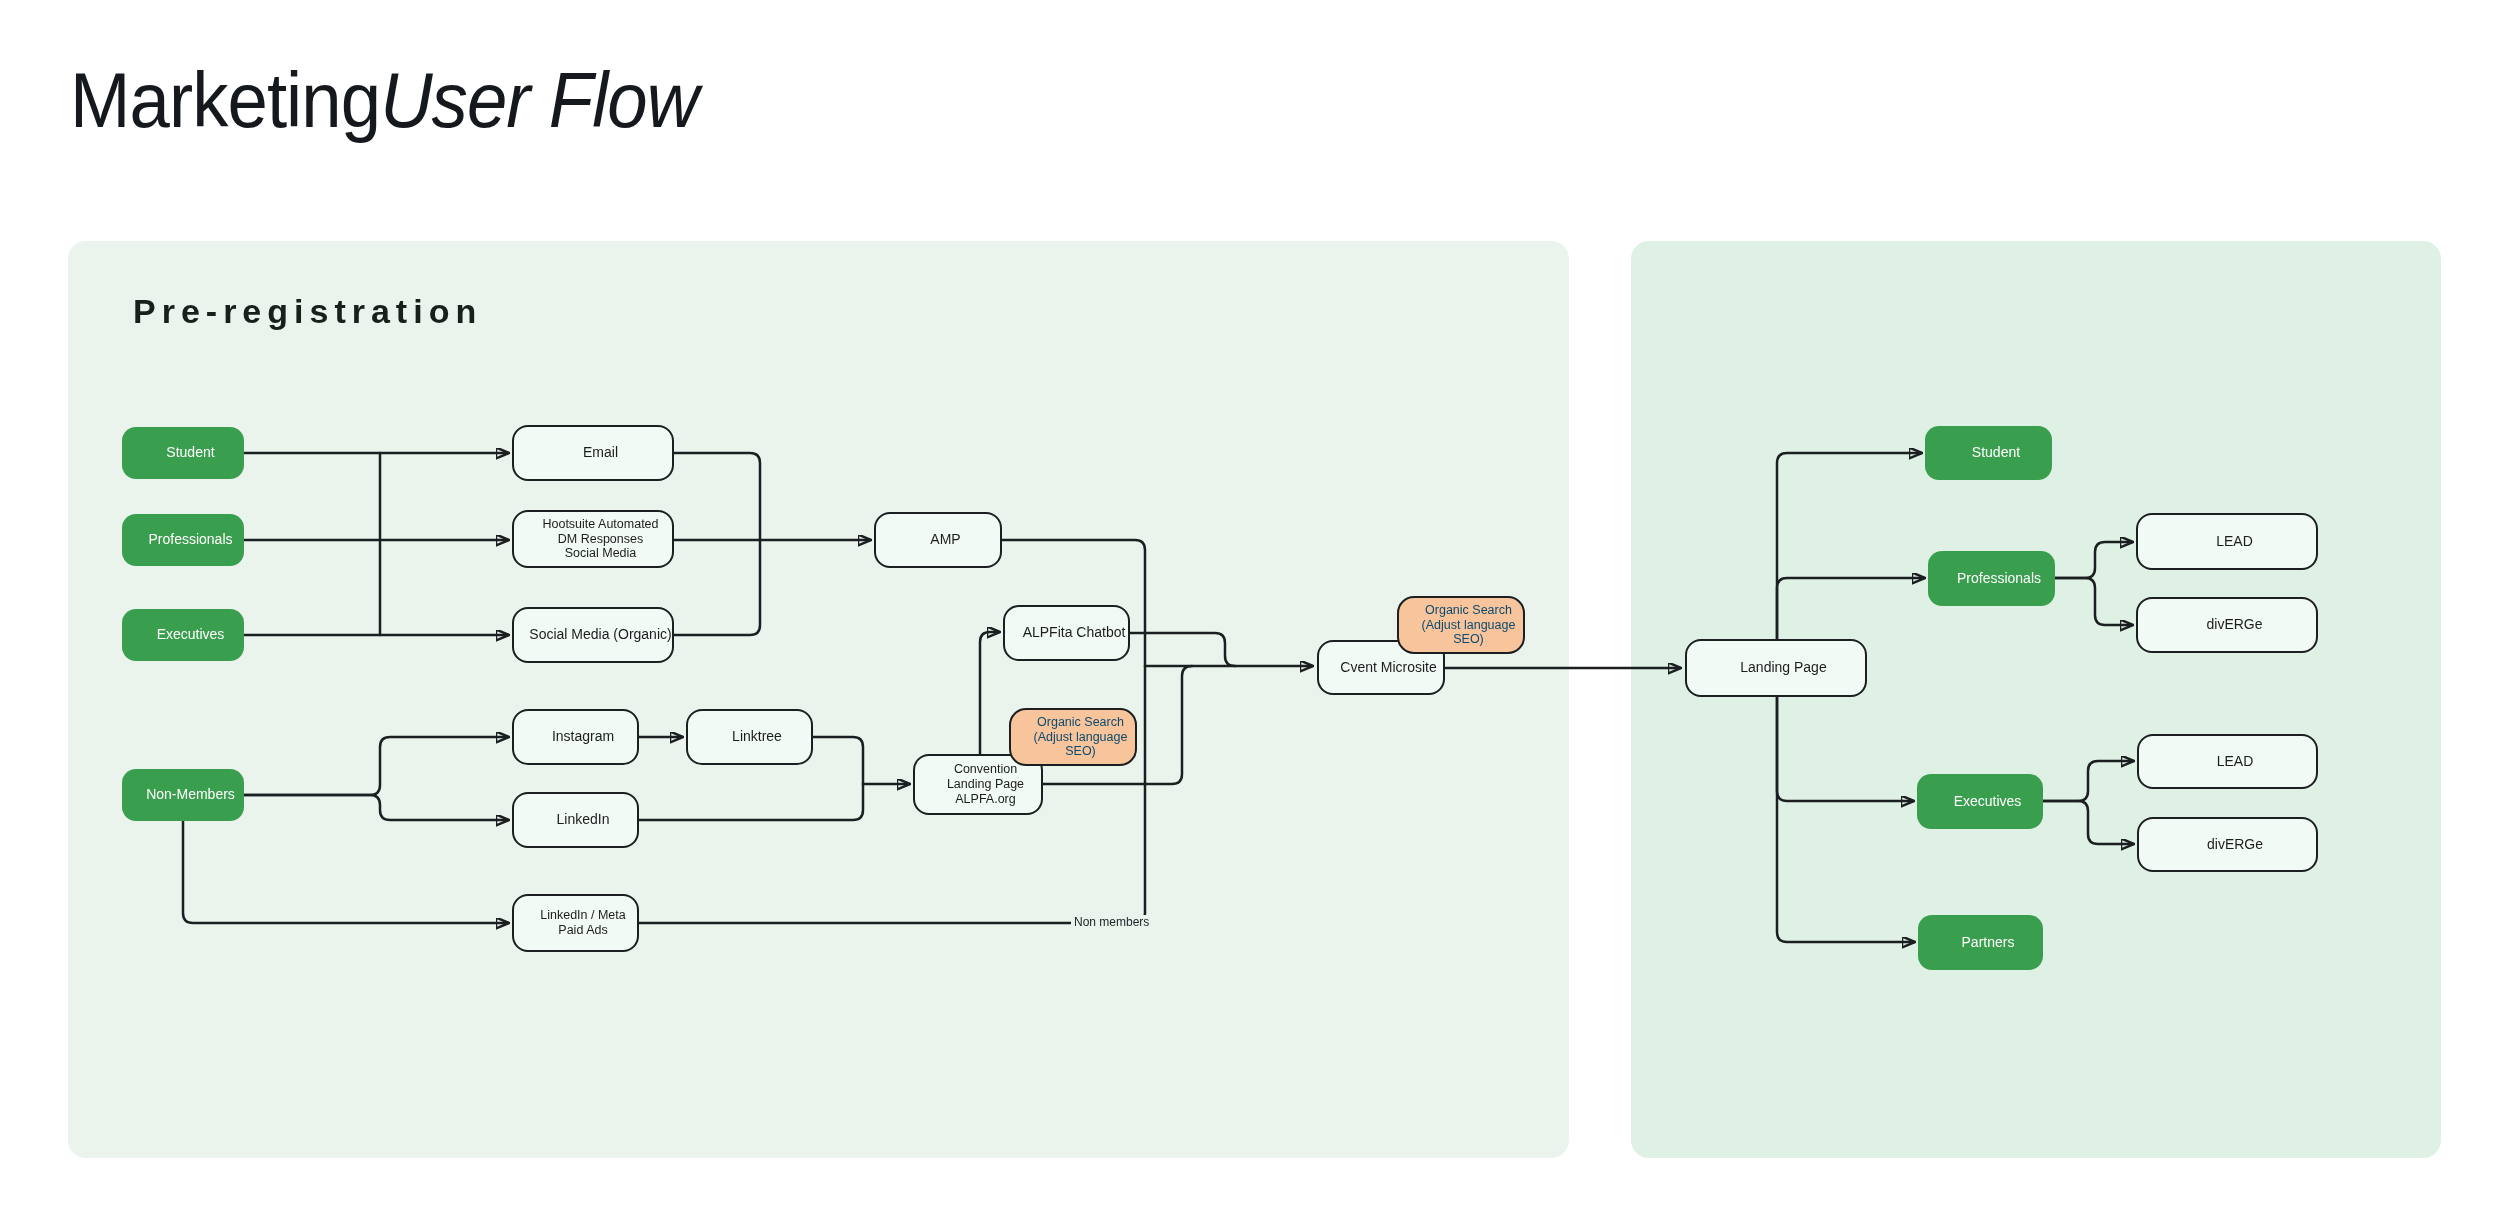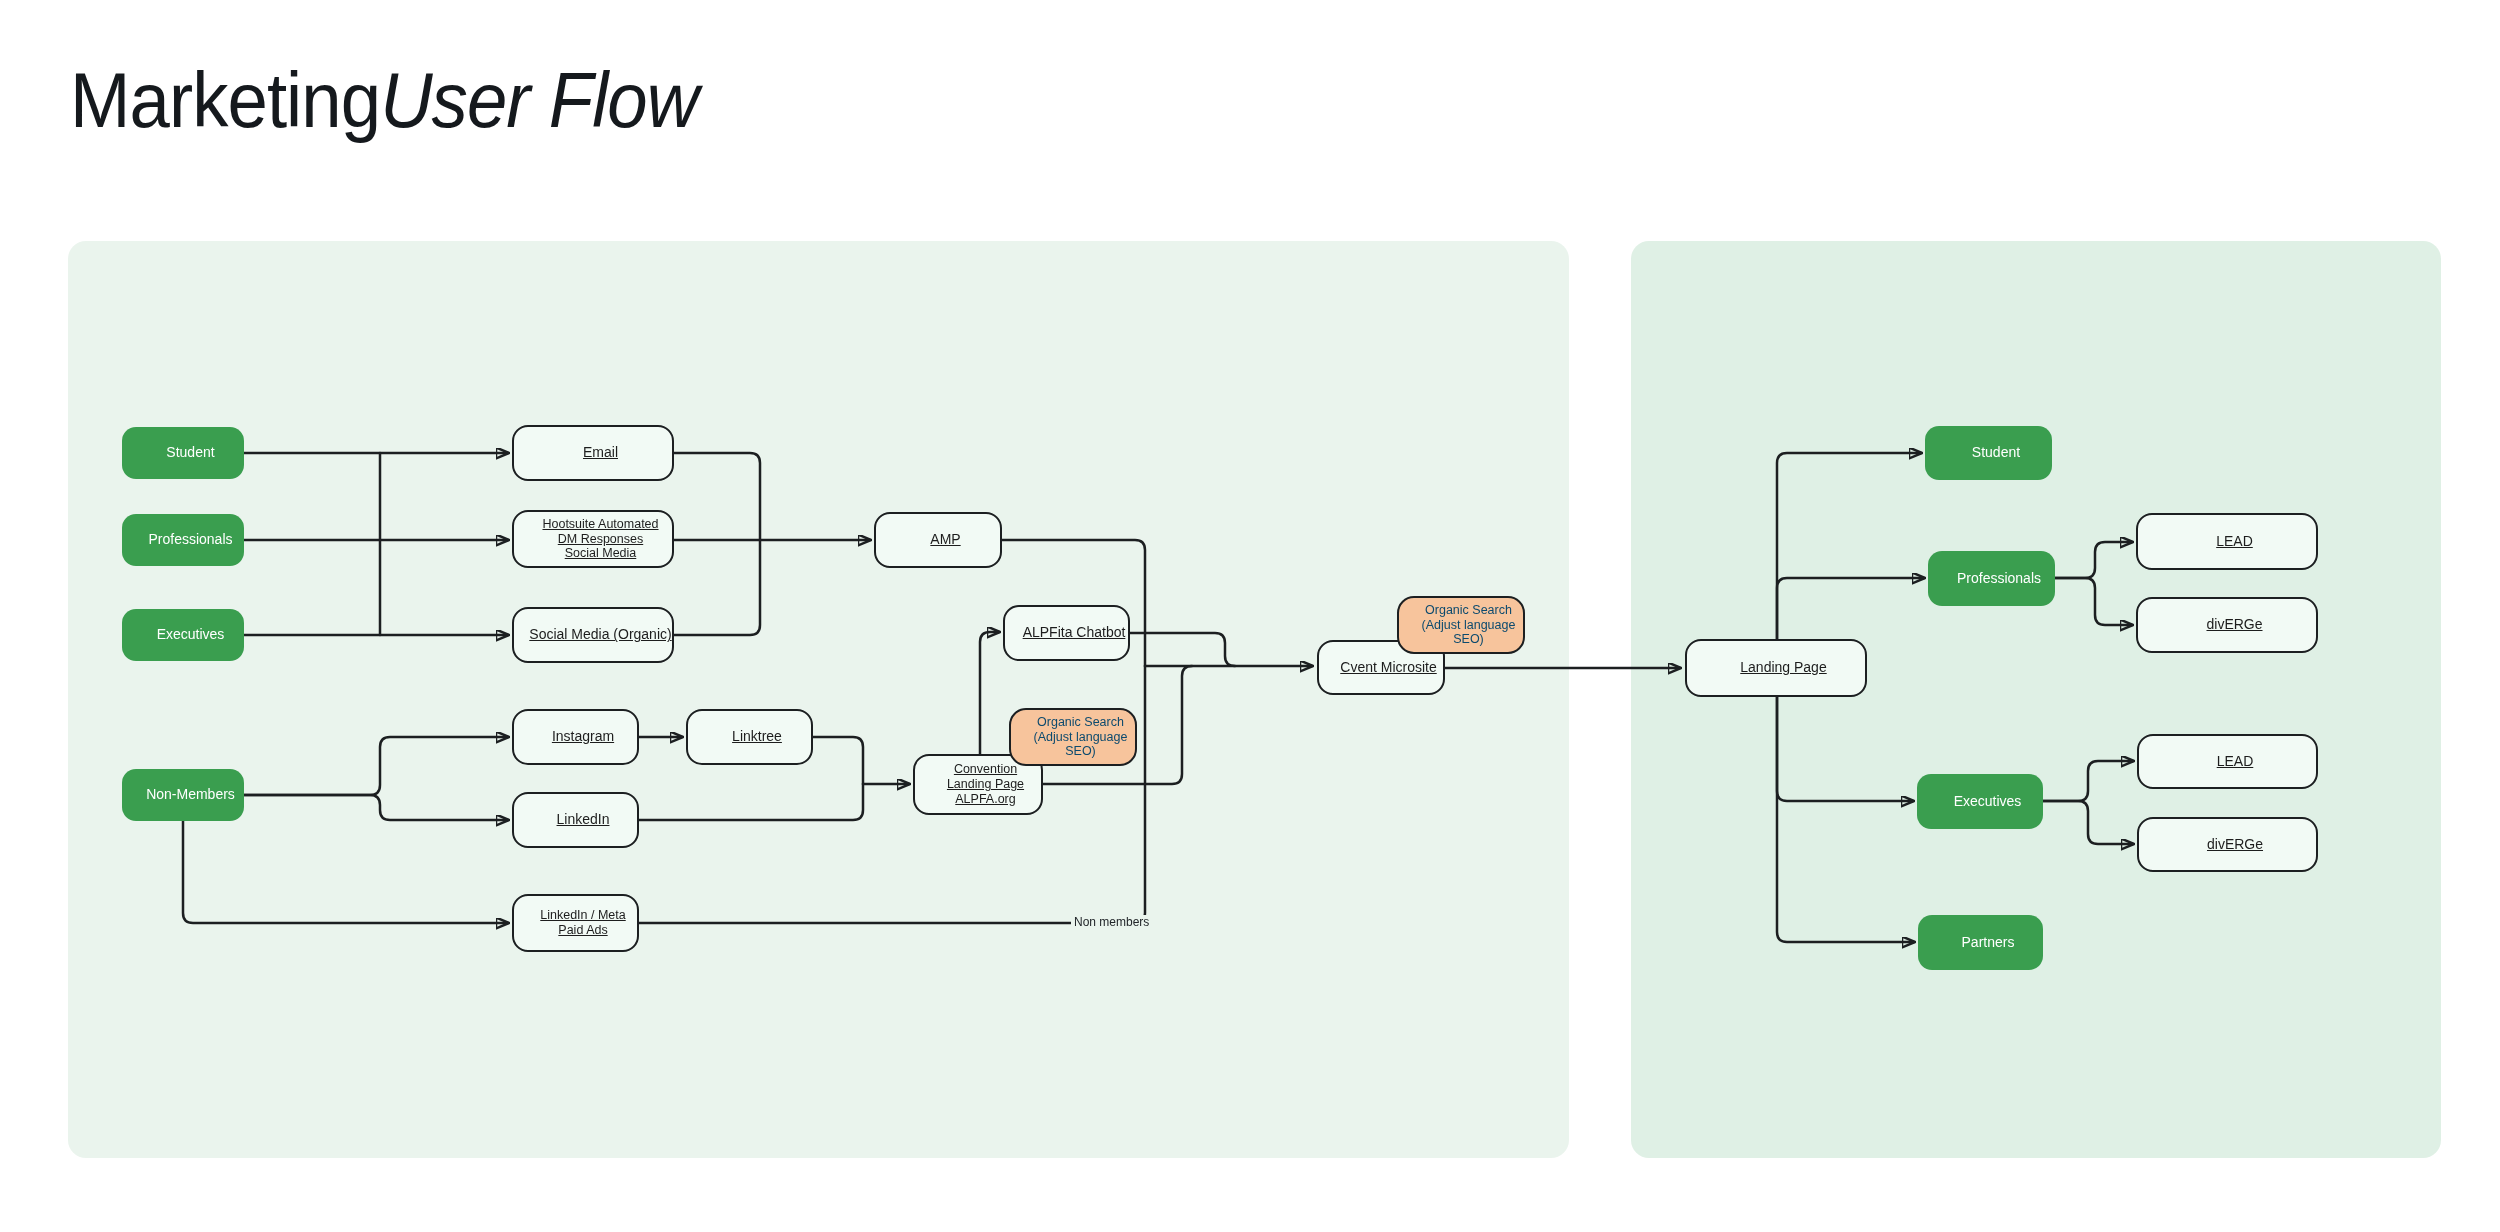--- a/index.html
+++ b/index.html
@@ -9,38 +9,39 @@
               white-space:nowrap;transform:scaleX(.93);transform-origin:left top;}
   #page-title .t-reg{font-weight:500;letter-spacing:-1px;}
   #page-title .t-it{font-style:italic;font-weight:500;letter-spacing:-1px;}
   .panel{position:absolute;border-radius:18px;}
   .panel-title{position:absolute;font-size:34px;font-weight:600;letter-spacing:6px;color:#17201a;white-space:nowrap;}
   #edges{position:absolute;left:0;top:0;}
   #edges path{fill:none;stroke:var(--stroke);stroke-width:2.5px;stroke-linecap:round;}
   .node{position:absolute;box-sizing:border-box;display:flex;align-items:center;justify-content:center;
         text-align:center;white-space:pre-line;font-size:14px;line-height:1.22;border-radius:16px;padding-left:15px;}
   .node.source{background:var(--green);color:#ffffff;border-radius:14px;font-weight:500;}
-  .node.step{background:var(--boxfill);border:2px solid var(--stroke);color:#1d1d1d;text-decoration:underline;}
+  .node.step{background:var(--boxfill);border:2px solid var(--stroke);color:#1d1d1d;}
   .node.annotation{background:var(--orange);border:2px solid var(--stroke);color:#0c4a6e;border-radius:17px;}
   .node.small{font-size:12.5px;line-height:1.18;}
   #edge-label{position:absolute;font-size:12px;color:#22262a;background:var(--panelLeft);
               padding:0 3px;white-space:nowrap;}
 </style>
 </head>
 <body>
 
 <div id="canvas" style="--green: #3a9e4f; --orange: #f7c49c; --stroke: #1c1f21; --boxfill: #f2faf5; --panelLeft: #eaf4ed; --panelRight: #dff0e5;">
 
   <div id="page-title">
     <span class="t-reg">Marketing</span><span class="t-it">User Flow</span>
   </div>
 
   <div class="panel" id="panel-left" style="left: 68px; top: 241px; width: 1501px; height: 917px; background: rgb(234, 244, 237);"></div>
   <div class="panel" id="panel-right" style="left: 1631px; top: 241px; width: 810px; height: 917px; background: rgb(223, 240, 229);"></div>
 
+  <div class="panel-title" id="panel-title-left" style="left: 133px; top: 292px;">Pre-registration</div>
 
   <svg id="edges" width="2500" height="1232">
     <defs>
       <marker id="arrowhead" markerUnits="userSpaceOnUse" markerWidth="14" markerHeight="12" refX="12" refY="5.5" orient="auto">
         <path d="M0,0 L13,5.5 L0,11 Z" fill="#1c1f21"></path>
       </marker>
     </defs>
     <g id="edge-group">
         <path d="M244,453 H508" marker-end="url(#arrowhead)"></path>
         <path d="M244,540 H508" marker-end="url(#arrowhead)"></path>

